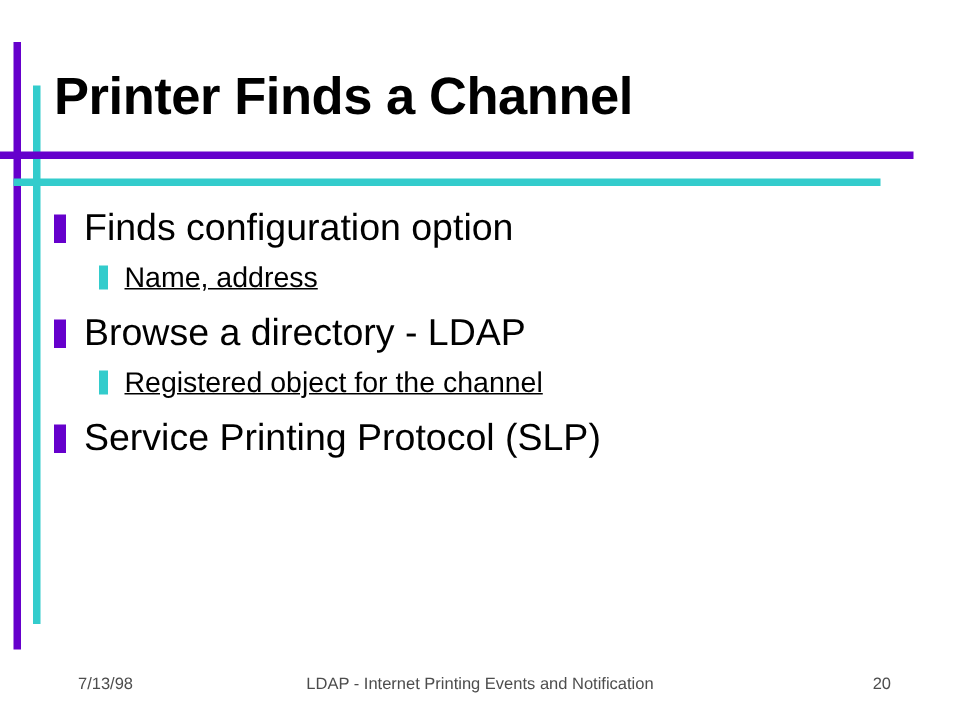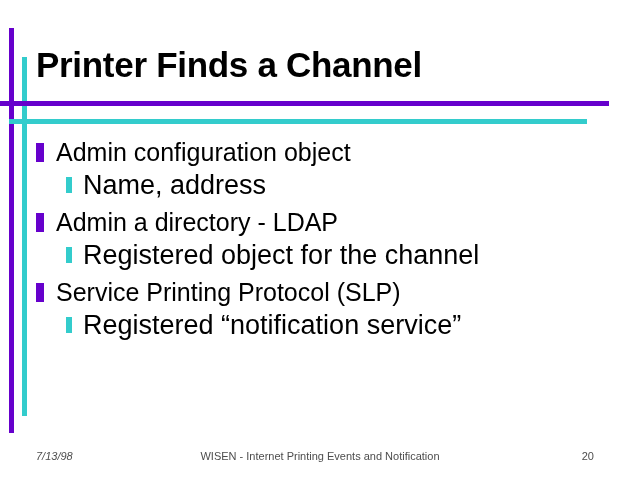--- a/index.html
+++ b/index.html
@@ -109,39 +109,39 @@
 
   .bullet-text {
     color: #000000;
     white-space: nowrap;
   }
   .level-1 .bullet-text {
     font-size: 25px;
     line-height: 33px;
   }
   .level-2 .bullet-text {
-    font-size: 27px;
+    font-size: 19px;
     line-height: 29px;
+    text-decoration: underline;
   }
 
   
   .footer {
     position: absolute;
     left: 0;
     top: 450px;
     width: 640px;
     height: 18px;
     font-size: 11px;
     color: #4d4d4d;
   }
   .footer-date {
     position: absolute;
-    left: 36px;
+    left: 52px;
     top: 0;
-    font-style: italic;
   }
   .footer-center {
     position: absolute;
     left: 0;
     top: 0;
     width: 640px;
     text-align: center;
   }
   .footer-page {
     position: absolute;
@@ -158,49 +158,45 @@
   <div class="rule-v-cyan"></div>
   <div class="rule-h-purple"></div>
   <div class="rule-h-cyan"></div>
 
   <h1 class="slide-title">Printer Finds a Channel</h1>
 
   <div class="body-list">
 
     <div class="bullet-row level-1">
       <span class="bullet-mark"></span>
-      <span class="bullet-text">Admin configuration object</span>
+      <span class="bullet-text">Finds configuration option</span>
     </div>
 
     <div class="bullet-row level-2">
       <span class="bullet-mark"></span>
       <span class="bullet-text">Name, address</span>
     </div>
 
     <div class="bullet-row level-1">
       <span class="bullet-mark"></span>
-      <span class="bullet-text">Admin a directory - LDAP</span>
+      <span class="bullet-text">Browse a directory - LDAP</span>
     </div>
 
     <div class="bullet-row level-2">
       <span class="bullet-mark"></span>
       <span class="bullet-text">Registered object for the channel</span>
     </div>
 
     <div class="bullet-row level-1">
       <span class="bullet-mark"></span>
       <span class="bullet-text">Service Printing Protocol (SLP)</span>
     </div>
 
-    <div class="bullet-row level-2">
-      <span class="bullet-mark"></span>
-      <span class="bullet-text">Registered “notification service”</span>
-    </div>
 
   </div>
 
   <div class="footer">
     <span class="footer-date">7/13/98</span>
-    <span class="footer-center">WISEN - Internet Printing Events and Notification</span>
+    <span class="footer-center">LDAP - Internet Printing Events and Notification</span>
     <span class="footer-page">20</span>
   </div>
 
 </div>
 
 </body></html>

